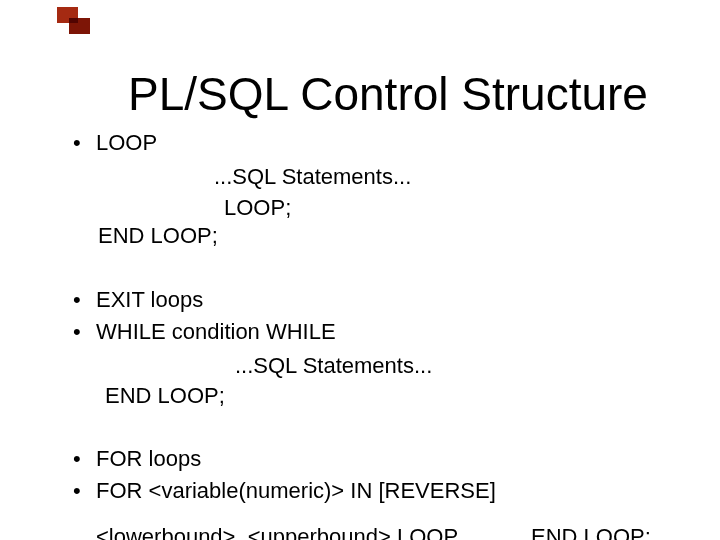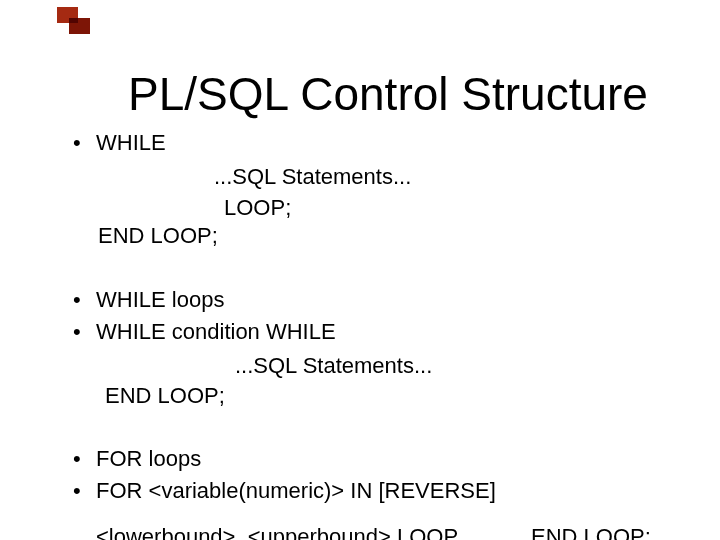--- a/index.html
+++ b/index.html
@@ -50,38 +50,38 @@
 
   <div class="decor-sq sq-back"></div>
   <div class="decor-sq sq-front"></div>
 
   <h1 class="title">PL/SQL Control Structure</h1>
 
   <div>
 
     <div class="line l1">
       <span class="bullet">•</span>
-      <span>WHILE</span>
+      <span>LOOP</span>
     </div>
 
     <div class="line l2">
       <span>...SQL Statements...</span>
     </div>
 
     <div class="line l3">
       <span>LOOP;</span>
     </div>
 
     <div class="line l4">
       <span>END LOOP;</span>
     </div>
 
     <div class="line l5">
       <span class="bullet">•</span>
-      <span>WHILE loops</span>
+      <span>EXIT loops</span>
     </div>
 
     <div class="line l6">
       <span class="bullet">•</span>
       <span>WHILE condition WHILE</span>
     </div>
 
     <div class="line l7">
       <span>...SQL Statements...</span>
     </div>

